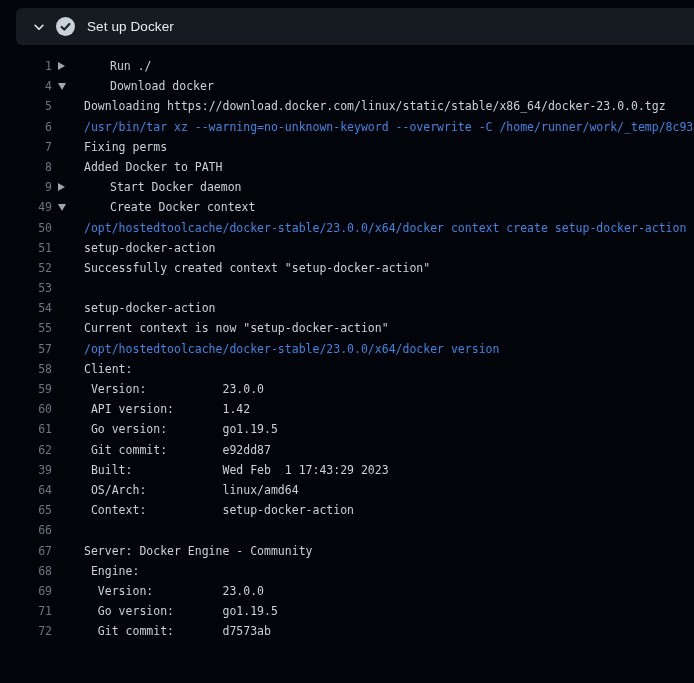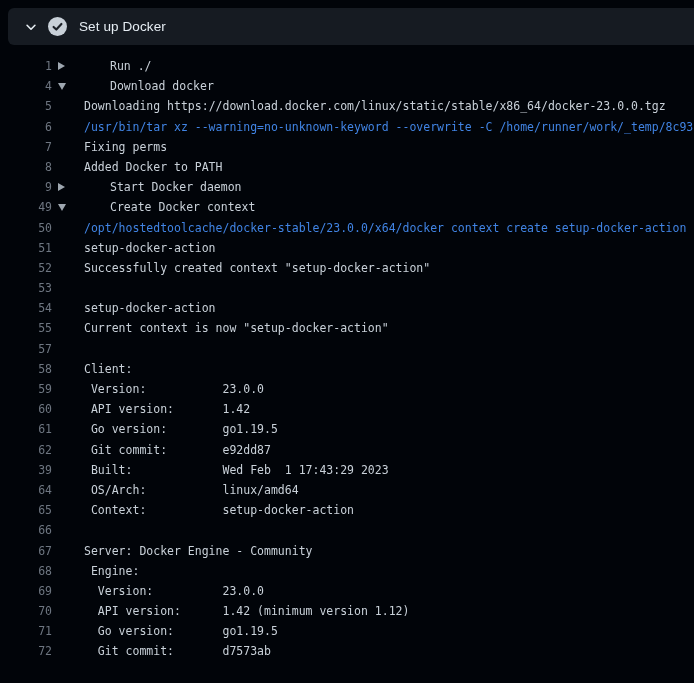--- a/index.html
+++ b/index.html
@@ -15,21 +15,21 @@
   }
   *{box-sizing:border-box;margin:0;padding:0;}
   html,body{width:694px;height:683px;overflow:hidden;}
   body{
     background:var(--bg);
     font-family:"Liberation Sans", sans-serif;
     position:relative;
   }
   
   .step-header{
-    position:absolute;top:8px;left:8px;right:0;height:37px;
+    position:absolute;top:8px;left:16px;right:0;height:37px;
     background:var(--header-bg);
     border-radius:6px 0 0 6px;
     display:flex;align-items:center;
     padding:0 16px;
     cursor:pointer;
   }
   .chev{display:flex;align-items:center;flex:0 0 auto;}
   .status{display:flex;align-items:center;flex:0 0 auto;margin-left:10px;}
   .step-title{
     margin-left:12px;
@@ -106,29 +106,28 @@
     <div class="row"><span class="num">7</span><span class="content child">Fixing perms</span></div>
     <div class="row"><span class="num">8</span><span class="content child">Added Docker to PATH</span></div>
     <div class="row"><span class="num">9</span><span class="content group"><span class="arrw"><span class="tri-right"></span></span><span>Start Docker daemon</span></span></div>
     <div class="row"><span class="num">49</span><span class="content group"><span class="arrw"><span class="tri-down"></span></span><span>Create Docker context</span></span></div>
     <div class="row"><span class="num">50</span><span class="content child command">/opt/hostedtoolcache/docker-stable/23.0.0/x64/docker context create setup-docker-action</span></div>
     <div class="row"><span class="num">51</span><span class="content child">setup-docker-action</span></div>
     <div class="row"><span class="num">52</span><span class="content child">Successfully created context "setup-docker-action"</span></div>
     <div class="row"><span class="num">53</span></div>
     <div class="row"><span class="num">54</span><span class="content child">setup-docker-action</span></div>
     <div class="row"><span class="num">55</span><span class="content child">Current context is now "setup-docker-action"</span></div>
-    <div class="row"><span class="num">57</span></div>
+    <div class="row"><span class="num">57</span><span class="content child command">/opt/hostedtoolcache/docker-stable/23.0.0/x64/docker version</span></div>
     <div class="row"><span class="num">58</span><span class="content child">Client:</span></div>
     <div class="row"><span class="num">59</span><span class="content child"> Version:           23.0.0</span></div>
     <div class="row"><span class="num">60</span><span class="content child"> API version:       1.42</span></div>
     <div class="row"><span class="num">61</span><span class="content child"> Go version:        go1.19.5</span></div>
     <div class="row"><span class="num">62</span><span class="content child"> Git commit:        e92dd87</span></div>
     <div class="row"><span class="num">39</span><span class="content child"> Built:             Wed Feb  1 17:43:29 2023</span></div>
     <div class="row"><span class="num">64</span><span class="content child"> OS/Arch:           linux/amd64</span></div>
     <div class="row"><span class="num">65</span><span class="content child"> Context:           setup-docker-action</span></div>
     <div class="row"><span class="num">66</span><span class="content child"></span></div>
     <div class="row"><span class="num">67</span><span class="content child">Server: Docker Engine - Community</span></div>
     <div class="row"><span class="num">68</span><span class="content child"> Engine:</span></div>
     <div class="row"><span class="num">69</span><span class="content child">  Version:          23.0.0</span></div>
-    <div class="row"><span class="num">70</span><span class="content child">  API version:      1.42 (minimum version 1.12)</span></div>
     <div class="row"><span class="num">71</span><span class="content child">  Go version:       go1.19.5</span></div>
     <div class="row"><span class="num">72</span><span class="content child">  Git commit:       d7573ab</span></div>
   </div>
 
 </body></html>

